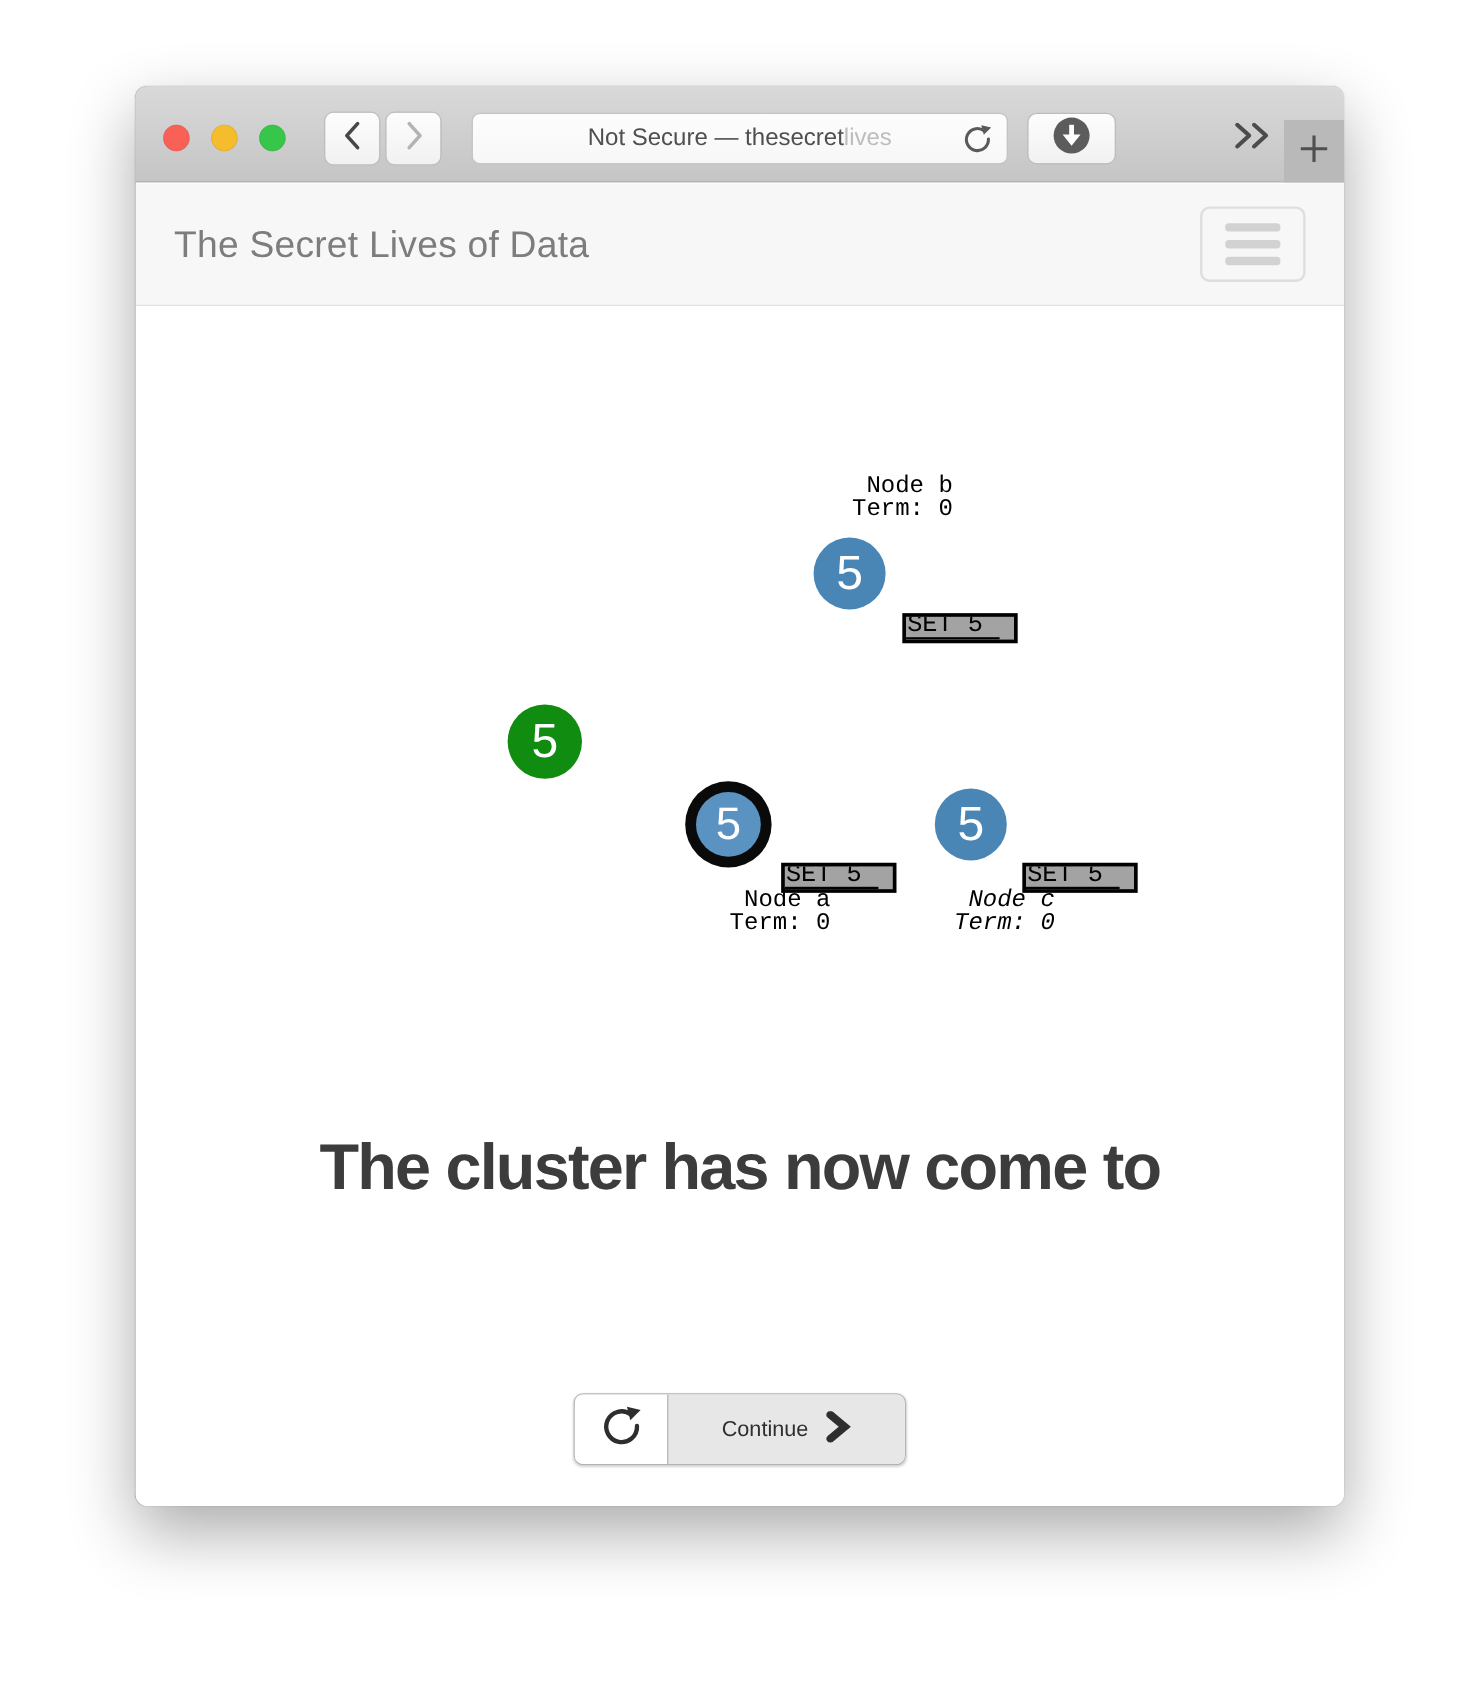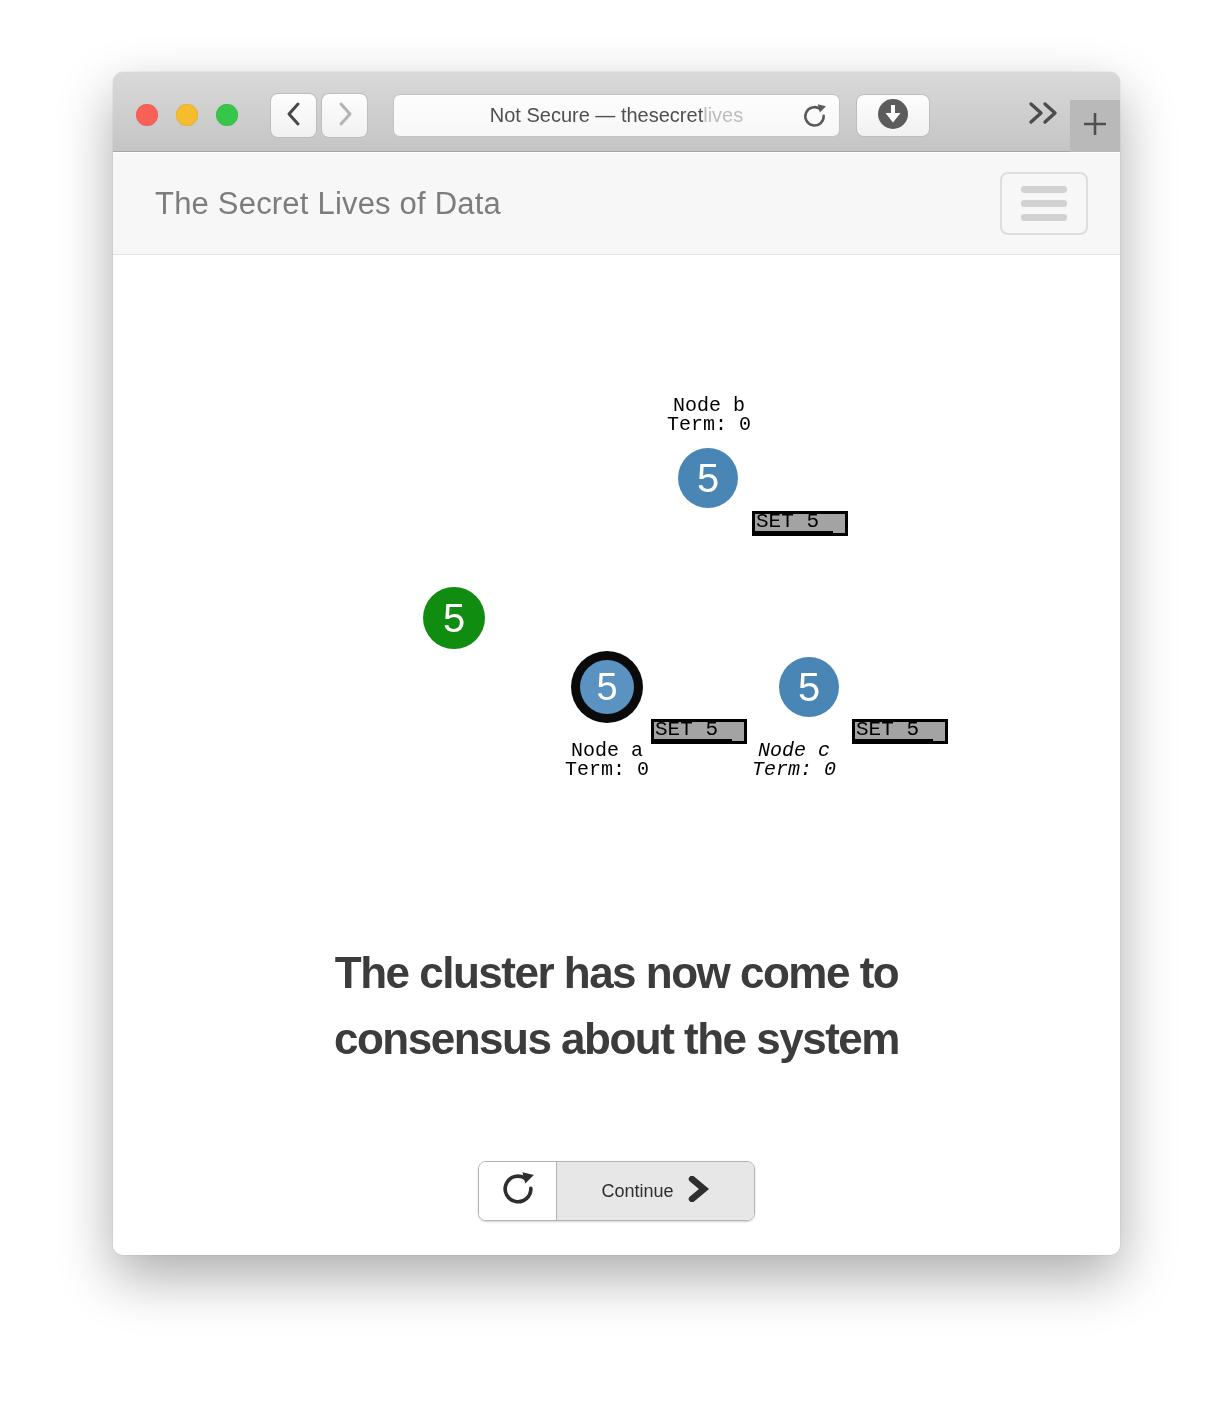--- a/index.html
+++ b/index.html
@@ -60,33 +60,33 @@
     background: #b9b9b9;
     display: flex; align-items: center; justify-content: center;
   }
 
   
   .page-header {
     position: absolute; left: 0; top: 81px; width: 100%; height: 102px;
     background: #f7f7f7; border-bottom: 1px solid #e2e2e2;
     display: flex; align-items: center;
   }
-  .page-title { padding-left: 42px; font-size: 31px; color: #7d7d7d; letter-spacing: 0.2px; }
+  .page-title { padding-left: 32px; font-size: 31px; color: #7d7d7d; letter-spacing: 0.2px; }
   .menu-btn {
     position: absolute; left: 887px; top: 19px; width: 88px; height: 63px;
     border: 2px solid #dedede; border-radius: 8px; background: transparent;
     display: flex; flex-direction: column; align-items: center; justify-content: center; gap: 7px;
   }
   .menu-btn .bar { width: 46px; height: 7px; border-radius: 3px; background: #d2d2d2; }
 
   
   .content { position: absolute; left: 0; top: 183px; width: 100%; height: 1000px; background: #ffffff; }
   .mono { font-family: "Liberation Mono", "DejaVu Sans Mono", monospace; color: #000; }
 
-  .node-label { position: absolute; width: 170px; text-align: center; font-size: 20px; line-height: 19px; }
+  .node-label { position: absolute; width: 170px; text-align: right; font-size: 20px; line-height: 19px; }
 
   .node-circle {
     position: absolute; width: 60px; height: 60px; border-radius: 50%;
     display: flex; align-items: center; justify-content: center;
     color: #fff; font-size: 40px; font-weight: 400;
   }
   .node-blue { background: #4a86b5; }
   .client-circle {
     position: absolute; width: 62px; height: 62px; border-radius: 50%; background: #108c10;
     display: flex; align-items: center; justify-content: center;
@@ -107,21 +107,21 @@
     border: 3px solid #000; display: flex; align-items: flex-end; overflow: hidden;
   }
   .log-box .log-text {
     font-size: 21px; line-height: 18px; padding-left: 1px; padding-right: 14px;
     border-bottom: 2px solid #000; white-space: pre;
   }
 
   
   .caption {
     position: absolute; left: 30px; top: 868px; width: 947px;
-    text-align: center; font-size: 44px; line-height: 66px; font-weight: 700;
+    text-align: center; font-size: 54px; line-height: 66px; font-weight: 700;
     color: #3c3c3c; letter-spacing: -1.5px;
   }
   .controls {
     position: absolute; left: 365px; top: 1089px; height: 60px;
     display: flex; border: 1px solid #b3b3b3; border-radius: 8px; overflow: hidden;
     box-shadow: 0 1px 2px rgba(0,0,0,0.18);
   }
   .btn-restart {
     width: 77px; height: 100%; background: #ffffff;
     display: flex; align-items: center; justify-content: center;
@@ -247,21 +247,20 @@
         <span class="log-text mono">SET 5</span>
       </div>
       <div class="node-label mono" style="left:596px; top:486px;font-style:italic;">
         <div>Node c</div>
         <div>Term: 0</div>
       </div>
     </div>
 
     <div class="caption">
       <div>The cluster has now come to</div>
-      <div>consensus about the system</div>
     </div>
 
     <div class="controls">
       <div class="btn-restart">
         <span>
           <svg width="38" height="38" viewBox="0 0 24 24">
             <path d="M 16.9,5.5 A 8.1,8.1 0 1 0 20.1,11.6" fill="none" stroke="#2e2e2e" stroke-width="2.3" stroke-linecap="round"></path>
             <polygon points="14.8,1.4 22.0,3.2 16.6,8.5" fill="#2e2e2e"></polygon>
           </svg>
         </span>

